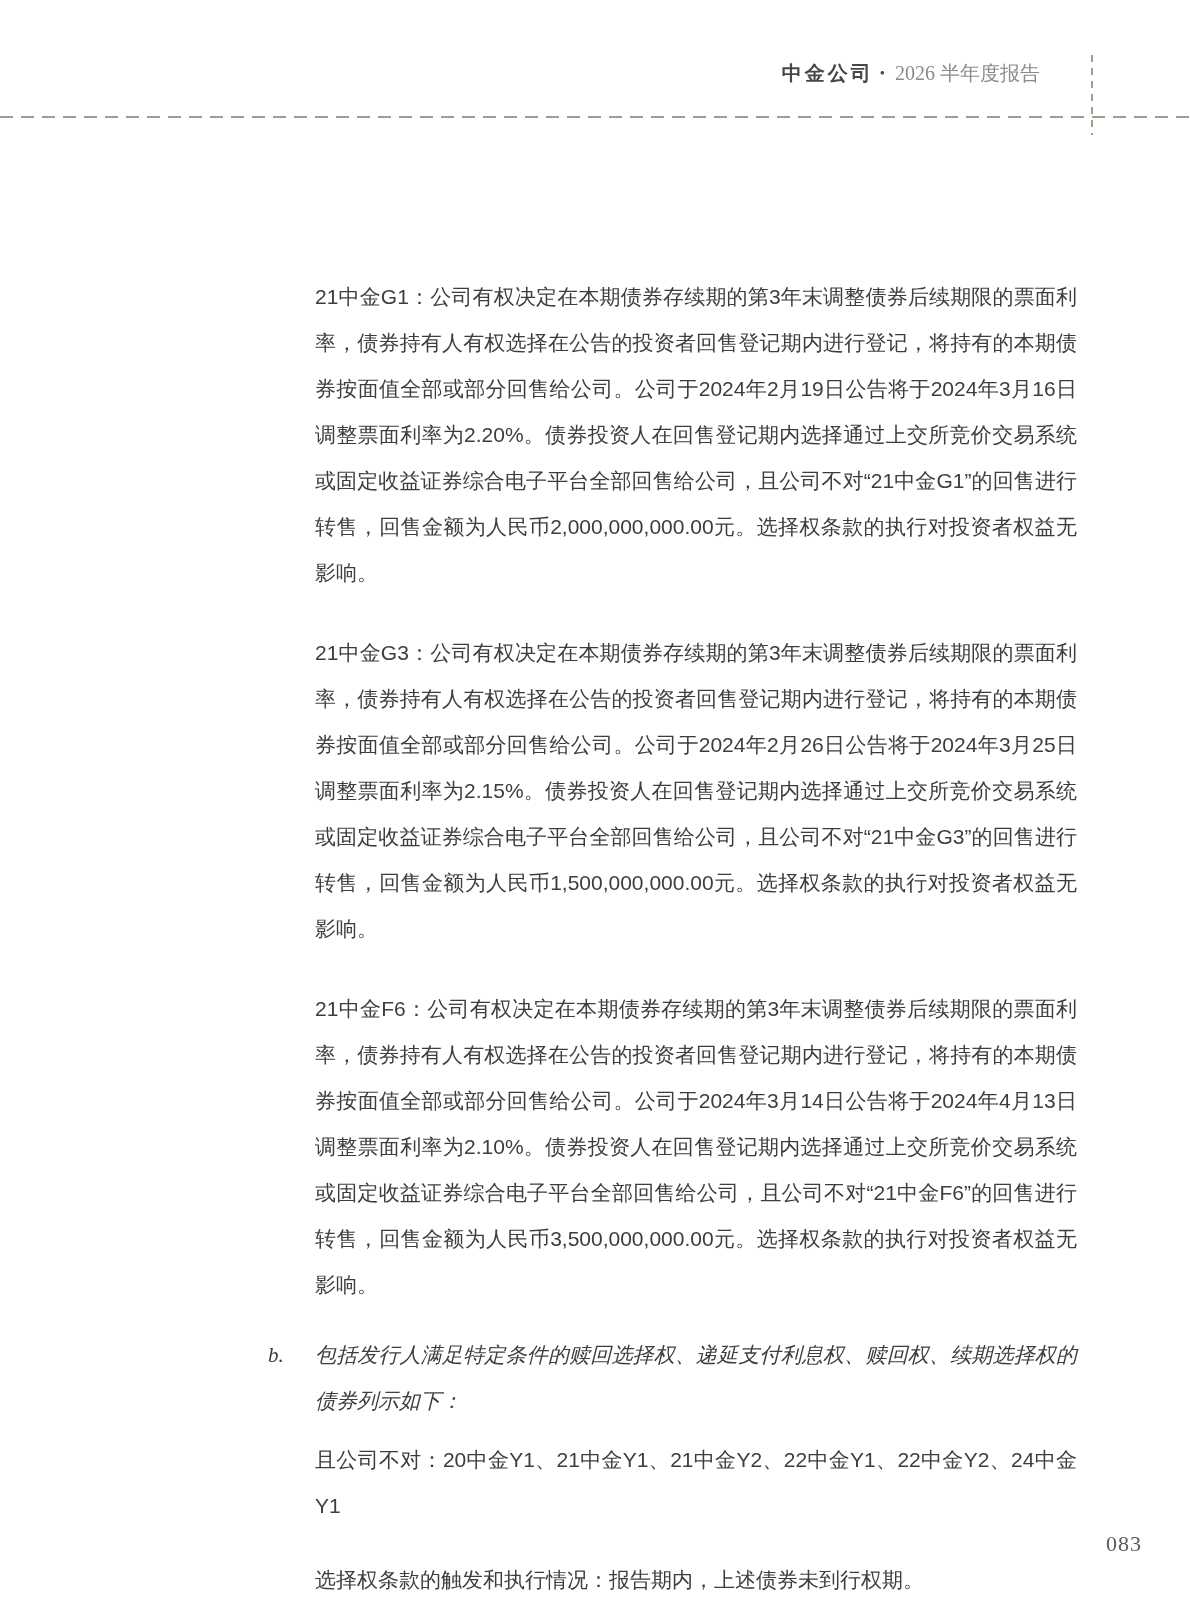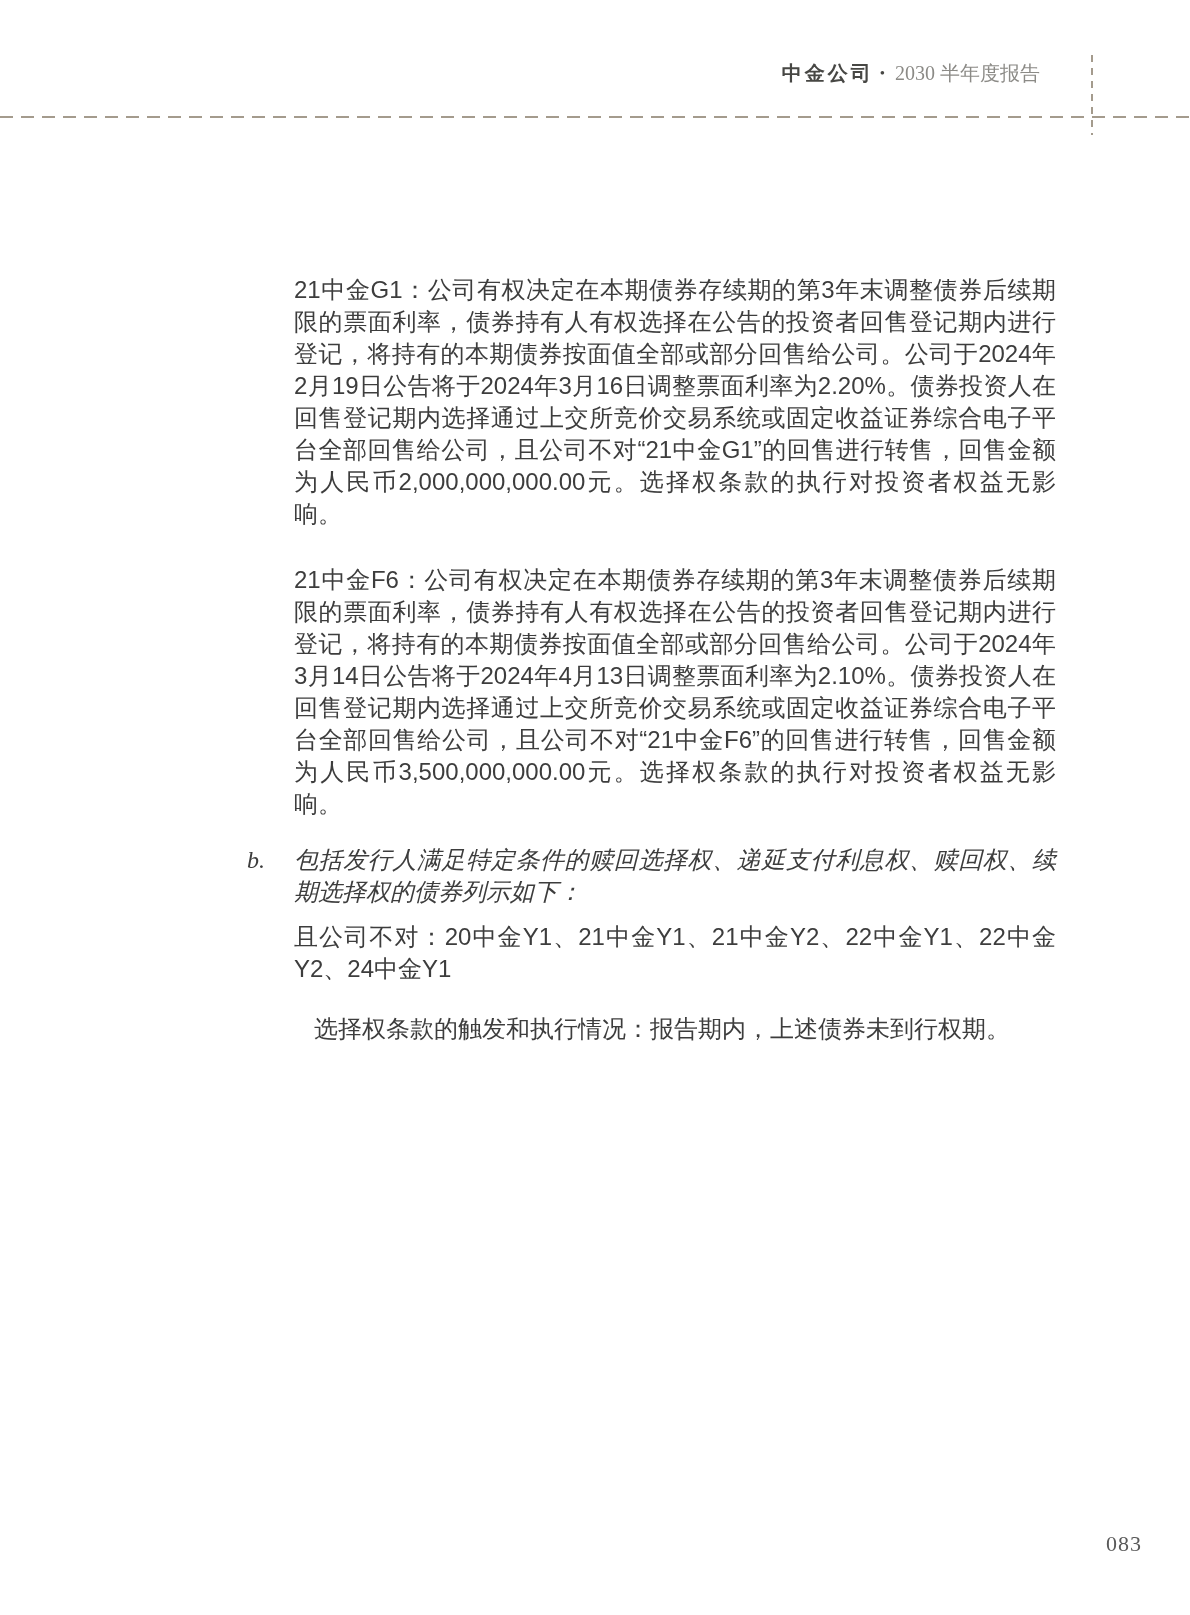--- a/index.html
+++ b/index.html
@@ -46,68 +46,69 @@
     left: 1091px; top: 55px;
     width: 2px; height: 80px;
     background: repeating-linear-gradient(to bottom,
       var(--rule-color, #a49b8d) 0px, var(--rule-color, #a49b8d) 7px,
       transparent 7px, transparent 13px);
   }
 
   
   .content {
     position: absolute;
-    left: 294px; top: 274px;
+    left: 315px; top: 274px;
     width: 762px;
-    font-size: 24px;
-    line-height: 32px;
+    font-size: 21px;
+    line-height: 46px;
     color: var(--body-text, #3d3d3d);
     text-align: justify;
     text-justify: inter-ideograph;
   }
   .content p { margin: 0; }
   p.bond { margin-bottom: 34px; }
   p.bond.last { margin-bottom: 24px; }
 
   .item-b {
     display: flex;
     margin: 0 0 13px -47px;
     font-style: italic;
     font-family: "Liberation Serif", serif;
   }
   .item-b .marker { width: 47px; flex: none; }
   .item-b .btext { flex: 1; text-align: justify; }
 
   p.codes  { margin-bottom: 33px; }
   p.names  { margin-bottom: 28px; }
-  p.clause { margin-bottom: 0; margin-left: 20px; }
+  p.clause { margin-bottom: 0; }
 
   
   .page-number {
     position: absolute;
     left: 1106px; top: 1531px;
     font-family: "Liberation Serif", serif;
     font-size: 22px;
     letter-spacing: 1px;
     color: var(--page-number, #5a5a5a);
   }
 </style>
 </head>
 <body>
 
 <div class="page">
 
   <div class="header-text">
-    <span class="brand">中金公司</span><span class="dot">•</span><span class="report">2030 半年度报告</span>
+    <span class="brand">中金公司</span><span class="dot">•</span><span class="report">2026 半年度报告</span>
   </div>
   <div class="v-rule"></div>
   <div class="h-rule"></div>
 
   <main class="content">
     <p class="bond">21中金G1：公司有权决定在本期债券存续期的第3年末调整债券后续期限的票面利率，债券持有人有权选择在公告的投资者回售登记期内进行登记，将持有的本期债券按面值全部或部分回售给公司。公司于2024年2月19日公告将于2024年3月16日调整票面利率为2.20%。债券投资人在回售登记期内选择通过上交所竞价交易系统或固定收益证券综合电子平台全部回售给公司，且公司不对“21中金G1”的回售进行转售，回售金额为人民币2,000,000,000.00元。选择权条款的执行对投资者权益无影响。</p>
+    <p class="bond">21中金G3：公司有权决定在本期债券存续期的第3年末调整债券后续期限的票面利率，债券持有人有权选择在公告的投资者回售登记期内进行登记，将持有的本期债券按面值全部或部分回售给公司。公司于2024年2月26日公告将于2024年3月25日调整票面利率为2.15%。债券投资人在回售登记期内选择通过上交所竞价交易系统或固定收益证券综合电子平台全部回售给公司，且公司不对“21中金G3”的回售进行转售，回售金额为人民币1,500,000,000.00元。选择权条款的执行对投资者权益无影响。</p>
     <p class="bond last">21中金F6：公司有权决定在本期债券存续期的第3年末调整债券后续期限的票面利率，债券持有人有权选择在公告的投资者回售登记期内进行登记，将持有的本期债券按面值全部或部分回售给公司。公司于2024年3月14日公告将于2024年4月13日调整票面利率为2.10%。债券投资人在回售登记期内选择通过上交所竞价交易系统或固定收益证券综合电子平台全部回售给公司，且公司不对“21中金F6”的回售进行转售，回售金额为人民币3,500,000,000.00元。选择权条款的执行对投资者权益无影响。</p>
 
     <div class="item-b">
       <span class="marker">b.</span>
       <span class="btext">包括发行人满足特定条件的赎回选择权、递延支付利息权、赎回权、续期选择权的债券列示如下：</span>
     </div>
 
     <p class="names">且公司不对：20中金Y1、21中金Y1、21中金Y2、22中金Y1、22中金Y2、24中金Y1</p>
     <p class="clause">选择权条款的触发和执行情况：报告期内，上述债券未到行权期。</p>
   </main>

